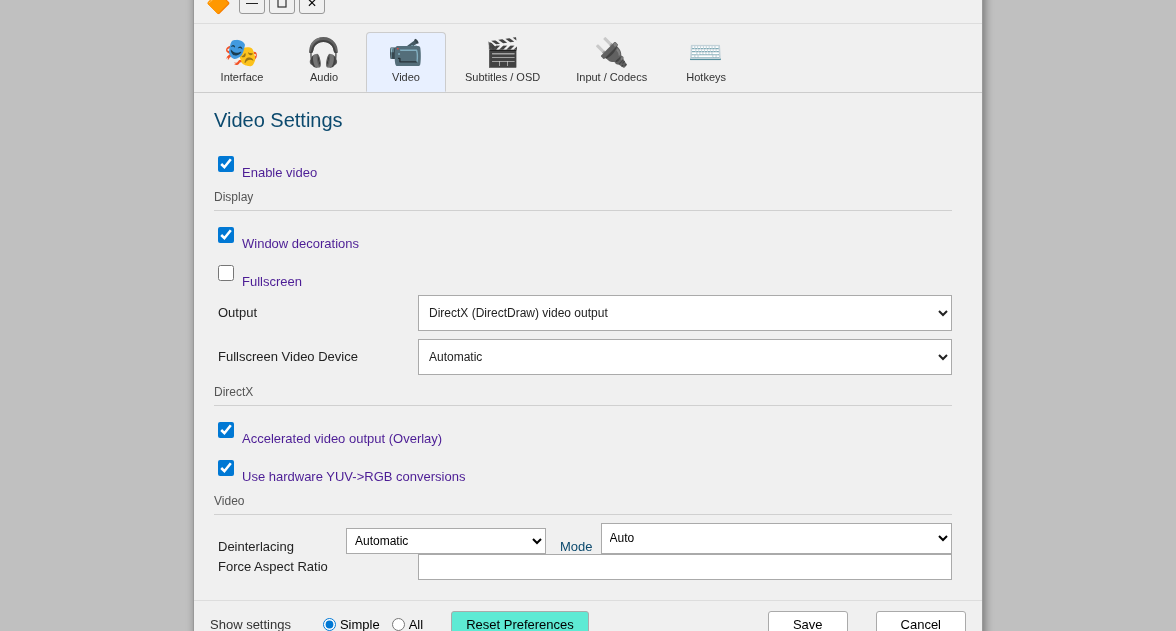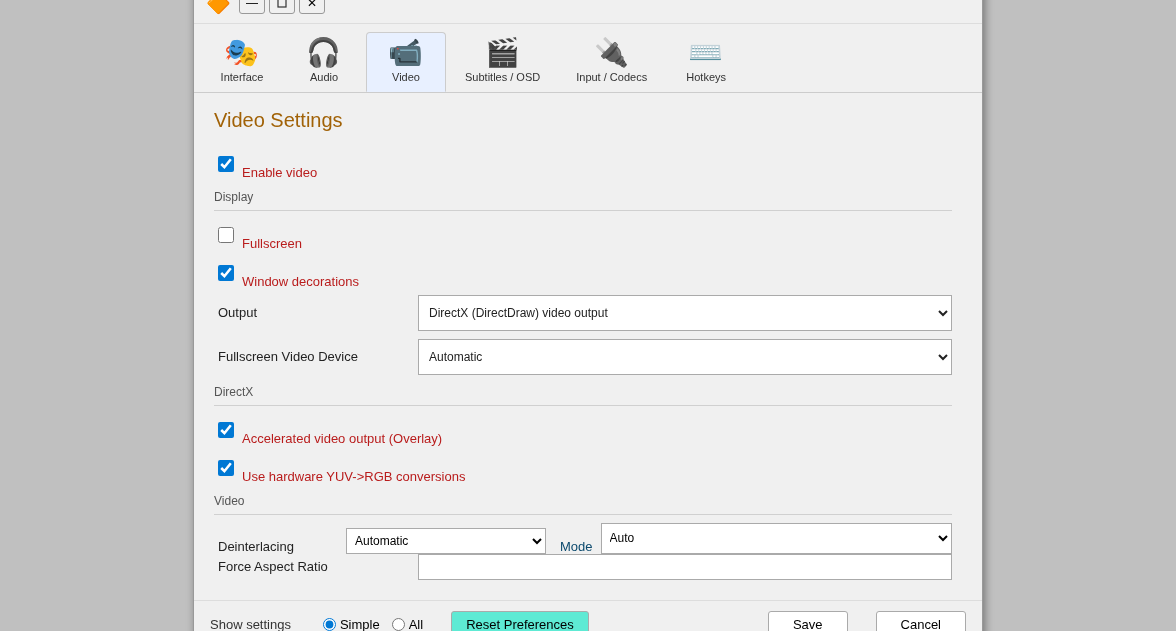--- a/index.html
+++ b/index.html
@@ -78,21 +78,21 @@
     .tab.active {
       background: #e8f0ff;
       border: 1px solid #ccc;
       border-bottom: 1px solid #e8f0ff;
     }
     .tab-icon { font-size: 28px; line-height: 1; }
     .tab-label { font-size: 11px; color: #333; }
     .settings-title {
       font-size: 20px;
       font-weight: 300;
-      color: #a16207;
+      color: #0c4a6e;
       margin-bottom: 16px;
     }
     .section-header {
       font-size: 12px;
       color: #555;
       margin-bottom: 6px;
       margin-top: 10px;
     }
     .section-divider {
       border: none;
@@ -104,21 +104,21 @@
       align-items: center;
       gap: 8px;
       margin-bottom: 6px;
       padding-left: 4px;
     }
     .checkbox-row input[type="checkbox"] {
       width: 16px;
       height: 16px;
       accent-color: #0078d4;
     }
-    .checkbox-row label { font-size: 13px; color: #b91c1c; cursor: pointer; margin-top: 17px; }
+    .checkbox-row label { font-size: 13px; color: #4c1d95; cursor: pointer; margin-top: 17px; }
 
     .field-row {
       display: flex;
       align-items: center;
       margin-bottom: 8px;
       padding-left: 4px;
     }
     .field-label {
       width: 200px;
       font-size: 13px;
@@ -265,26 +265,26 @@
 
       <div class="checkbox-row">
         <input type="checkbox" id="cb-enable-video" checked="" style="">
         <label for="cb-enable-video">Enable video</label>
       </div>
 
       <div>
         <div class="section-header">Display</div>
         <hr class="section-divider">
         <div class="checkbox-row">
+          <input type="checkbox" id="cb-windec" checked="" style="">
+          <label for="cb-windec">Window decorations</label>
+        </div>
+        <div class="checkbox-row">
           <input type="checkbox" id="cb-fullscreen" style="">
           <label for="cb-fullscreen">Fullscreen</label>
-        </div>
-        <div class="checkbox-row">
-          <input type="checkbox" id="cb-windec" checked="" style="">
-          <label for="cb-windec">Window decorations</label>
         </div>
         <div class="field-row">
           <span class="field-label">Output</span>
           <select class="field-select">
             <option>DirectX (DirectDraw) video output</option>
             <option>DirectX3D11 video output</option>
             <option>OpenGL video output</option>
             <option>Automatic</option>
           </select>
         </div>

